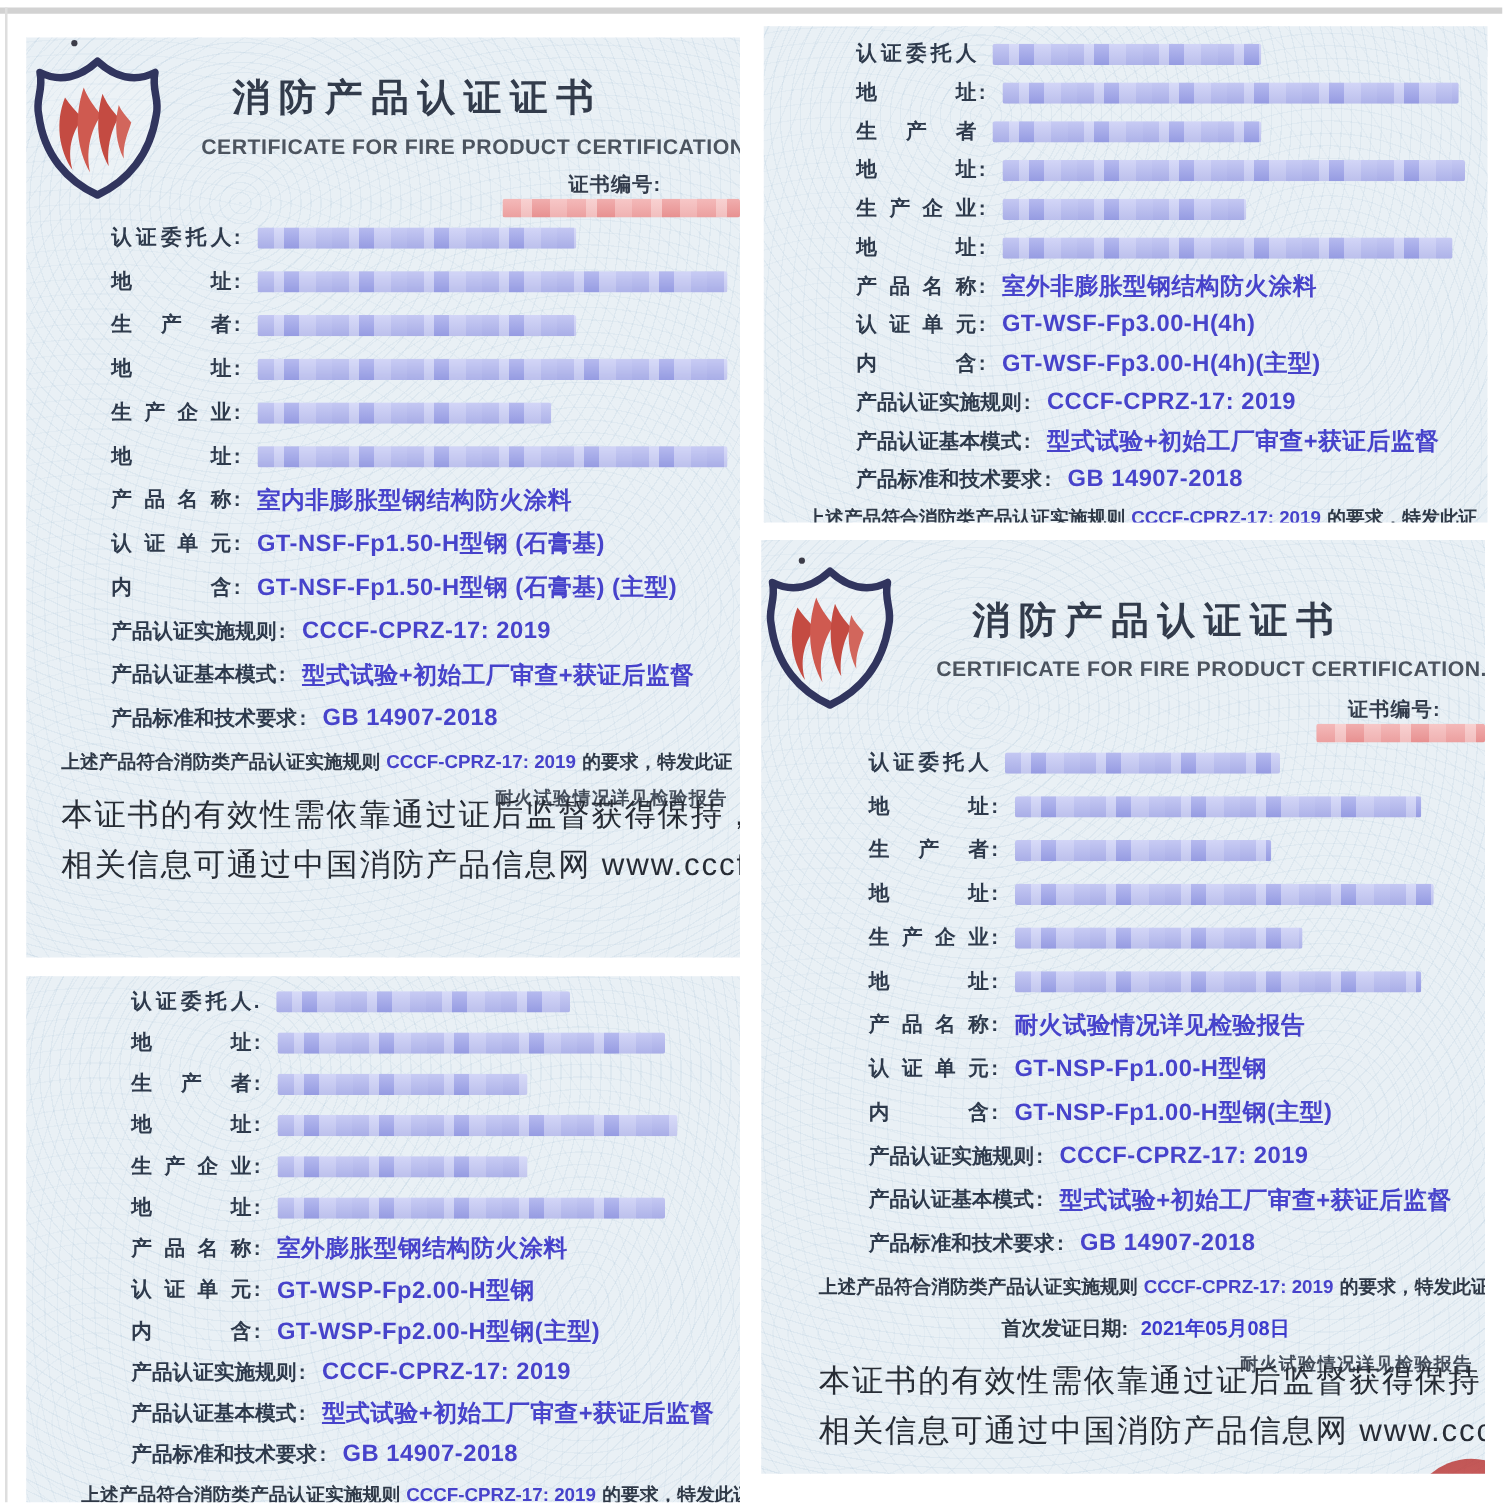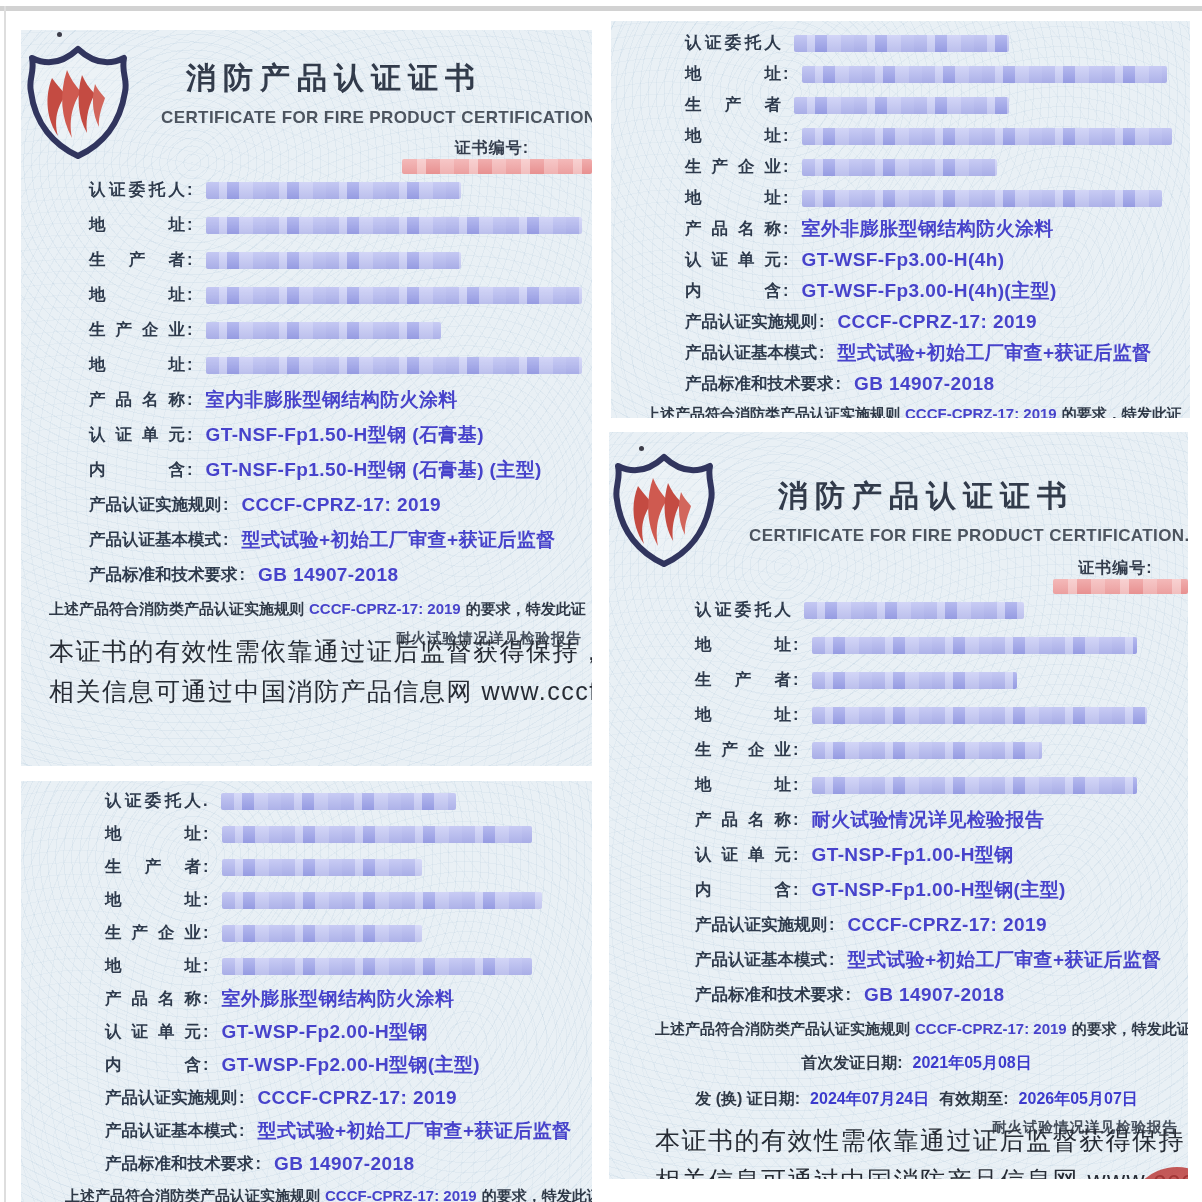--- a/index.html
+++ b/index.html
@@ -494,23 +494,20 @@
           </span>
           <span class="fvalue">GB 14907-2018</span>
         </div>
       </div>
     <div class="statement">
       <span>上述产品符合消防类产品认证实施规则</span><span class="blue">CCCF-CPRZ-17: 2019</span><span>的要求，特发此证</span>
     </div>
     <div class="dateline first">
       <span>首次发证日期:</span><span class="gap"></span><span class="blue">2021年05月08日</span>
     </div>
-    <div class="dateline second">
-      <span>发 (换) 证日期:</span><span class="gap"></span><span class="blue">2024年07月24日</span><span class="gap"></span><span>有效期至:</span><span class="gap"></span><span class="blue">2026年05月07日</span>
-    </div>
     <div class="foot-wrap">
       <div class="overlap-note">耐火试验情况详见检验报告</div>
       <div class="footer-l1">本证书的有效性需依靠通过证后监督获得保持，本证书的</div>
       <div class="footer-l2">相关信息可通过中国消防产品信息网 www.cccf.com.cn 查询</div>
     </div>
   </div>
   <div class="seal"></div>
 </section>
 
 </body></html>

